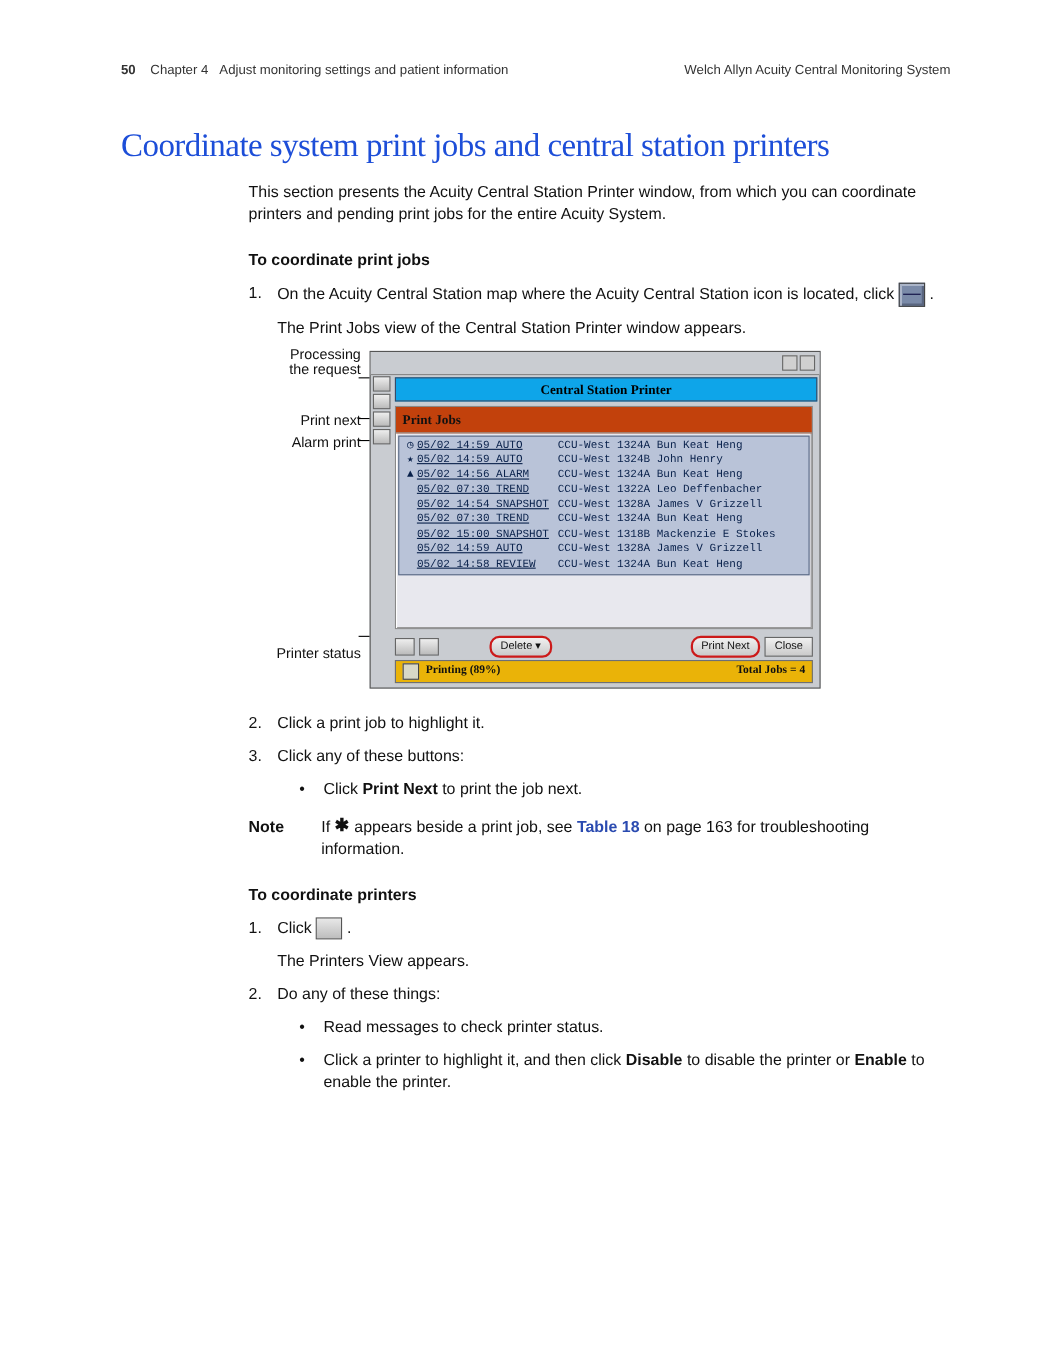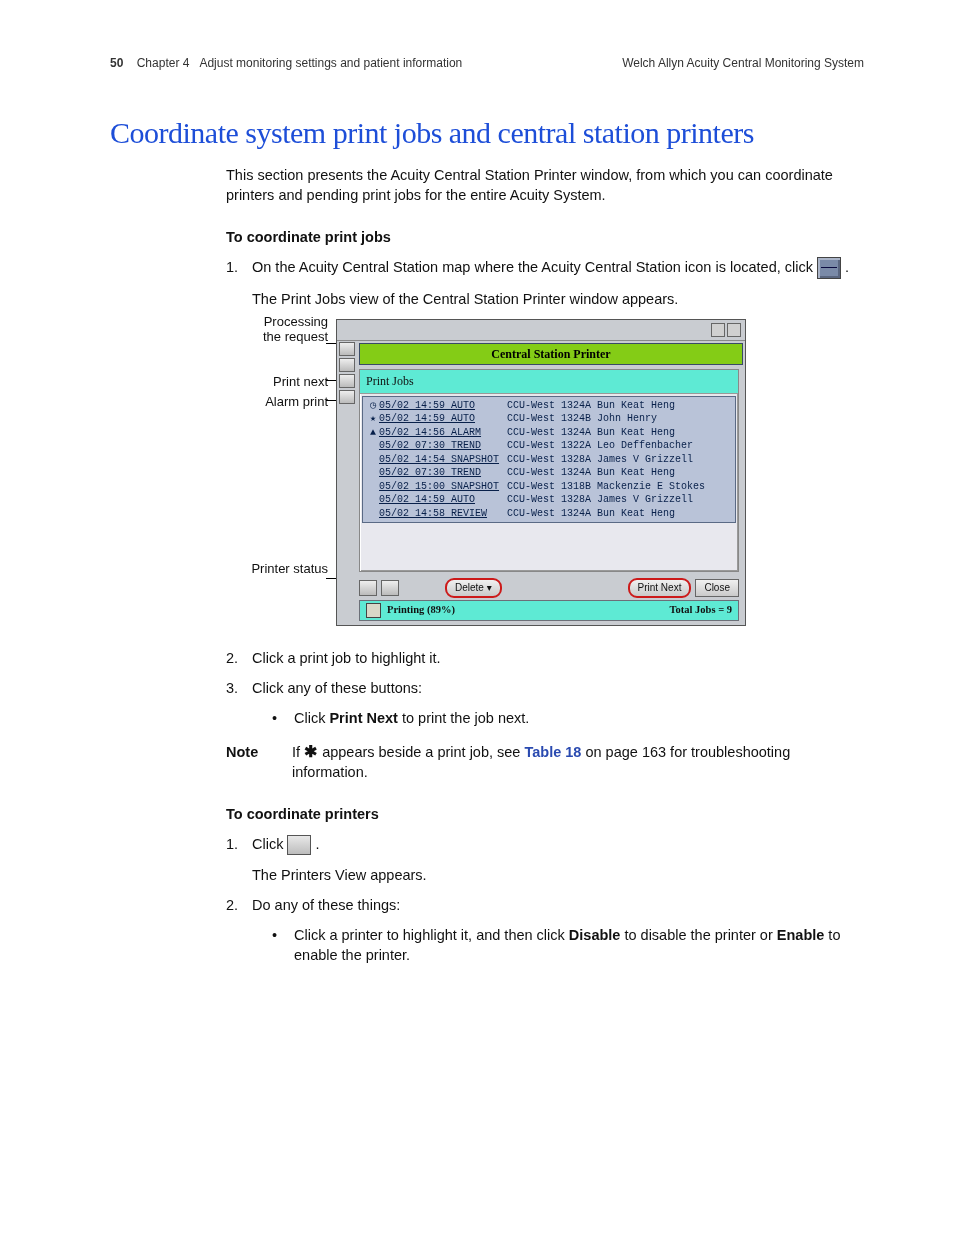--- a/index.html
+++ b/index.html
@@ -161,42 +161,42 @@
     width:18px;
   }
   .cycle-icons .ci {
     width:16px;height:14px;
     border:1px solid #666;
     background:linear-gradient(#eee,#bbb);
     margin-bottom:2px;
     box-sizing:border-box;
   }
   .wi-title {
-    background: #84cc16;
+    background: #0ea5e9;
     color: #000;
     font-family: "Times New Roman", serif;
     font-weight: bold;
     font-size: 12px;
     text-align: center;
     padding: 2px 0;
     border: 1px solid #3a4a66;
     margin: 2px 2px 0 22px;
   }
   .panel {
     margin: 4px 6px 4px 22px;
     border: 1px solid #888;
     background: #e8e8ee;
     box-shadow: inset 1px 1px 0 #fff, inset -1px -1px 0 #999;
   }
   .panel-title {
     font-family: "Times New Roman", serif;
-    font-weight: normal;
+    font-weight: bold;
     font-size: 12px;
     padding: 3px 6px;
-    background: #5eead4;
+    background: #c2410c;
     border-bottom: 1px solid #999;
   }
   .jobs {
     background: #b9c3d8;
     border: 1px solid #5a6a85;
     margin: 2px;
     padding: 2px 0;
     font-size: 10px;
     line-height: 1.35;
     color: #08204a;
@@ -225,21 +225,21 @@
     font-size:10px;
     padding:1px 8px;
     font-family: Arial, sans-serif;
   }
   .red-oval { border:2px solid #cc1a1a; border-radius:9px; }
   .status-bar {
     display:flex;
     align-items:center;
     justify-content: space-between;
     margin: 0 6px 4px 22px;
-    background: #5eead4;
+    background: #eab308;
     border: 1px solid #6c6f78;
     padding: 2px 6px;
     font-size: 10.5px;
   }
   .status-bar .left { display:flex; align-items:center; gap:6px; }
   .status-bar .docico {
     width:13px;height:13px;border:1px solid #444;background:#d8d8c8;
   }
   .status-bar b { font-family: "Times New Roman", serif; font-weight:bold;}
   a.xref { color:#2a4ab0; text-decoration:none;font-weight:bold; }
@@ -275,21 +275,21 @@
     <div class="figure-wrap">
       <div class="fig">
         <div class="labels">
           <div class="lab" style="top:-4px; white-space:pre; line-height:1.15;">Processing
 the request</div>
           <div class="ln" style="top:24px; left:100px; width:22px;"></div>
           <div class="lab" style="top:54px;">Print next</div>
           <div class="ln" style="top:61px; left:100px; width:32px;"></div>
           <div class="lab" style="top:74px;">Alarm print</div>
           <div class="ln" style="top:81px; left:100px; width:32px;"></div>
-          <div class="lab" style="top:241px;">Printer status</div>
+          <div class="lab" style="top:266px;">Printer status</div>
           <div class="ln" style="top:259px; left:100px; width:22px;"></div>
         </div>
 
         <div class="window">
           <div class="wi-top">
             <div class="sq" style="right:20px;"></div>
             <div class="sq" style="right:4px;"></div>
           </div>
           <div class="cycle-icons">
             <div class="ci"></div>
@@ -356,21 +356,21 @@
             <div class="win-btn red-oval">Delete  ▾</div>
             <div style="flex:1"></div>
             <div class="win-btn red-oval">Print Next</div>
             <div class="win-btn">Close</div>
           </div>
           <div class="status-bar">
             <div class="left">
               <div class="docico"></div>
               <b>Printing (89%)</b>
             </div>
-            <b>Total Jobs = 9</b>
+            <b>Total Jobs = 4</b>
           </div>
         </div>
       </div>
     </div>
 
     <div class="step">
       <span class="num">2.</span>
       <span>Click a print job to highlight it.</span>
     </div>
     <div class="step">
@@ -402,19 +402,20 @@
       <span class="icon-printer"></span>
       <span>.</span>
     </div>
     <div class="indent-after-num">The Printers View appears.</div>
 
     <div class="step">
       <span class="num">2.</span>
       <span>Do any of these things:</span>
     </div>
     <div class="bullets">
+      <div class="bullet">Read messages to check printer status.</div>
       <div class="bullet">
         <span>Click a printer to highlight it, and then click </span><b>Disable</b><span> to disable the printer or </span><b>Enable</b><span> to enable the printer.</span>
       </div>
     </div>
 
   </div>
 </div>
 
 </body></html>

